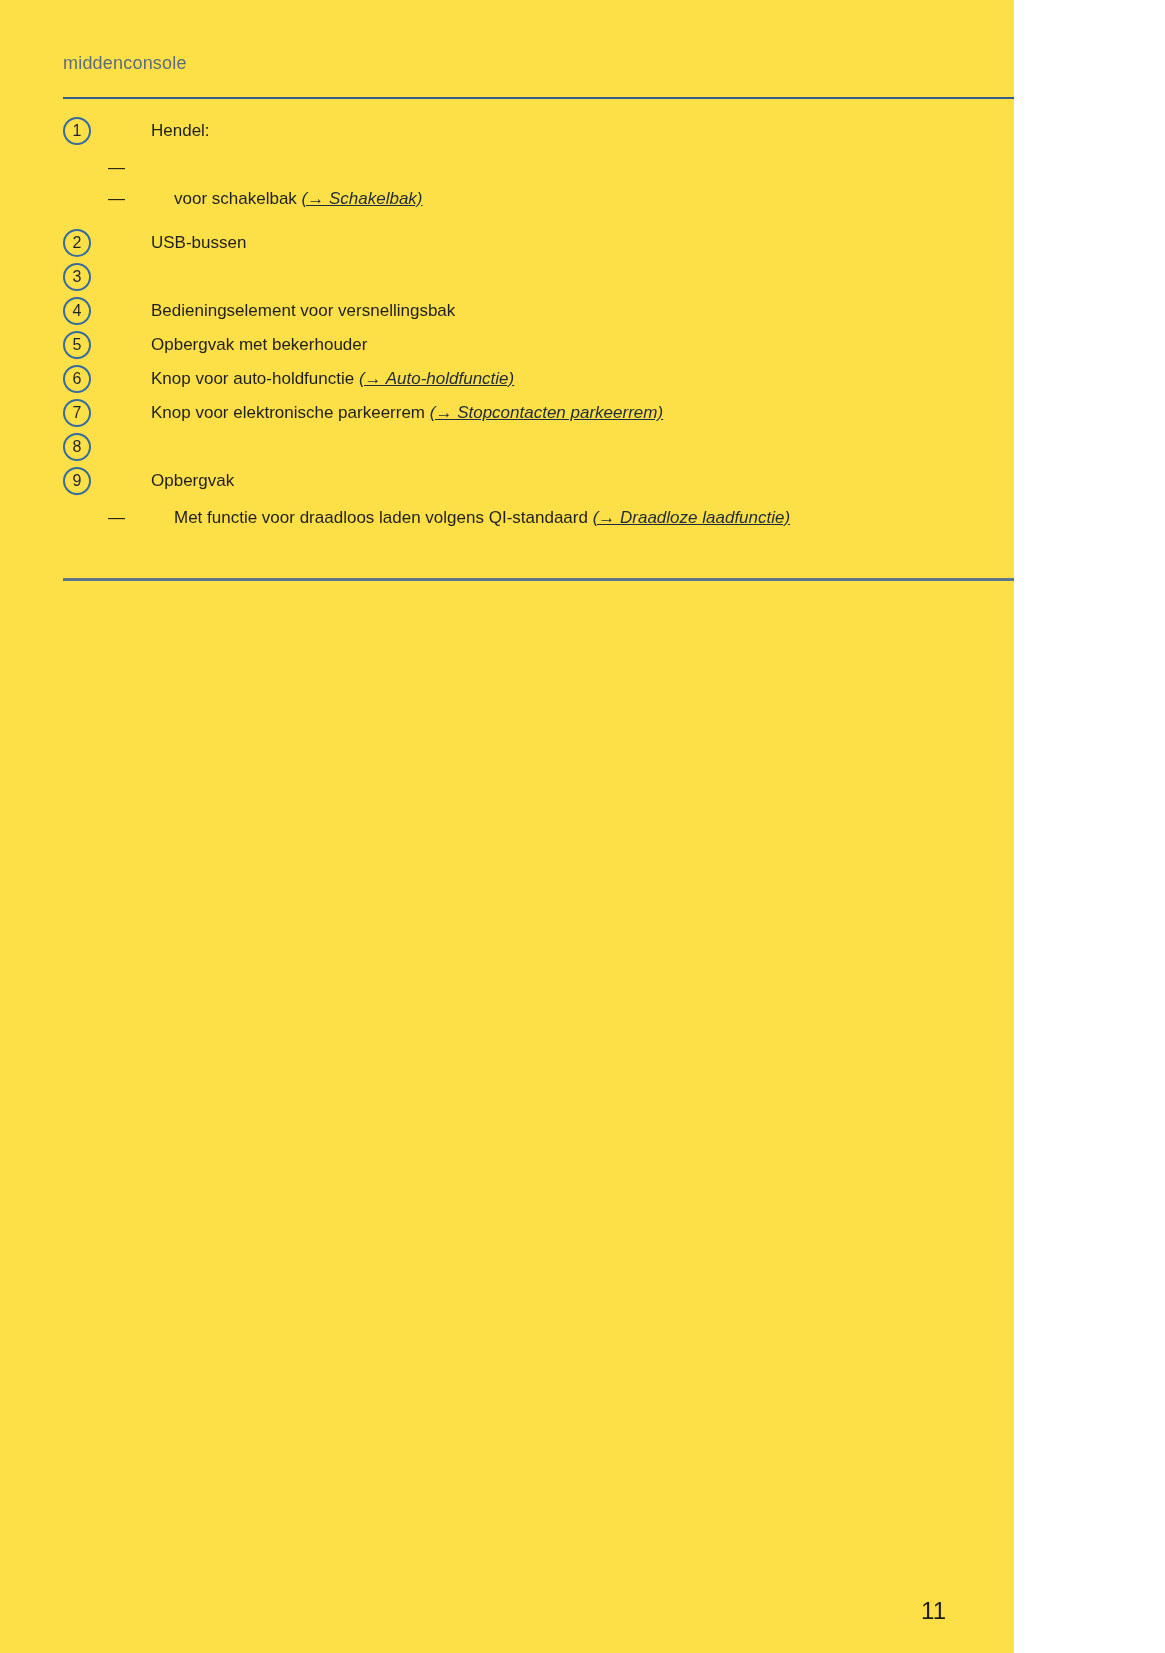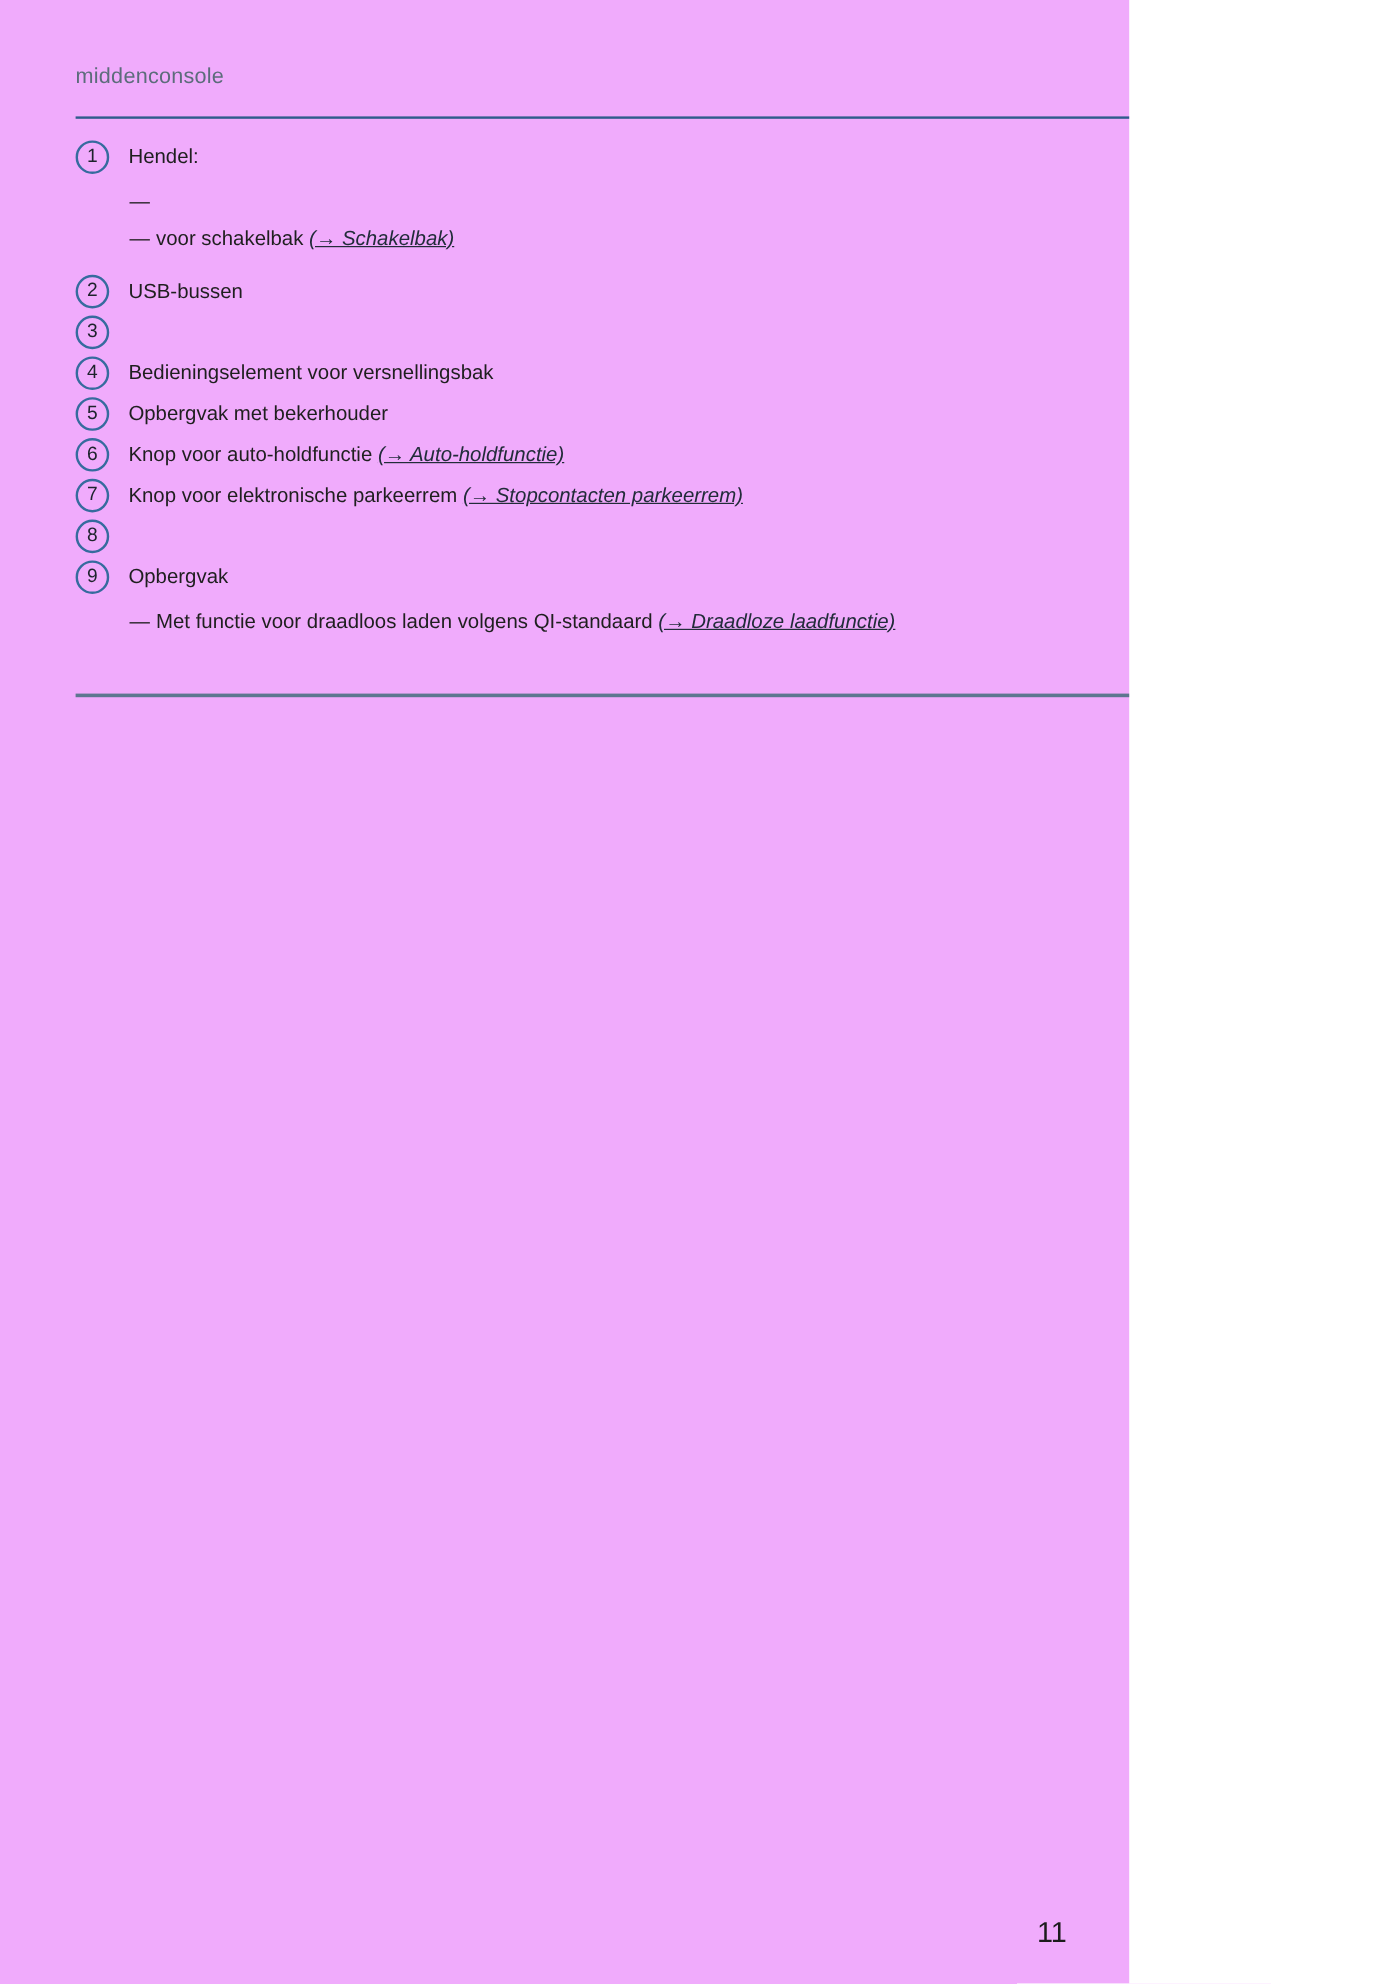--- a/index.html
+++ b/index.html
@@ -1,19 +1,19 @@
 <!DOCTYPE html>
 <html><head>
 <meta charset="utf-8">
 <style>
   html,body{margin:0;padding:0;background:#ffffff;}
   .page{
     position:relative;
-    width:941px;height:1653px;
-    background:#f0abfc;
+    width:1014px;height:1653px;
+    background:#fde047;
     font-family:"Liberation Sans","DejaVu Sans",sans-serif;
     overflow:hidden;
     text-decoration:underline;
   }
   .running-header{
     position:absolute;left:63px;top:52px;
     font-size:18px;line-height:22px;
     color:var(--header-color,#5c6c7b);
     letter-spacing:.2px;
   }
@@ -31,31 +31,31 @@
   .badge{
     flex:0 0 auto;
     width:24px;height:24px;
     border:2px solid var(--badge-border,#366b9e);
     border-radius:50%;
     display:flex;align-items:center;justify-content:center;
     font-size:16px;color:#1d232c;
     margin-right:16px;
     box-sizing:content-box;
   }
-  .item-text,.sub-text{font-size:17px;white-space:nowrap;}
+  .item-text,.sub-text{font-size:17px;white-space:nowrap;margin-left:44px;}
   .dash{margin-right:5px;font-size:17px;}
   .xref{
     font-style:italic;
     text-decoration:underline;
     color:var(--link-color,#222c3a);
     cursor:pointer;
   }
   sup{font-size:11px;line-height:0;}
   .page-number{
-    position:absolute;top:1597px;right:52px;
+    position:absolute;top:1597px;right:68px;
     font-size:24px;color:#1c1c1c;
   }
 </style>
 </head>
 <body>
 
 <div class="page" style="--header-color: #5c6c7b; --rule-top: #2f5c8c; --rule-bottom: #5d7690; --badge-border: #366b9e; --body-color: #1f1f1f; --link-color: #222c3a;">
   <div class="running-header">middenconsole</div>
 
   <div class="rule rule-top"></div>

